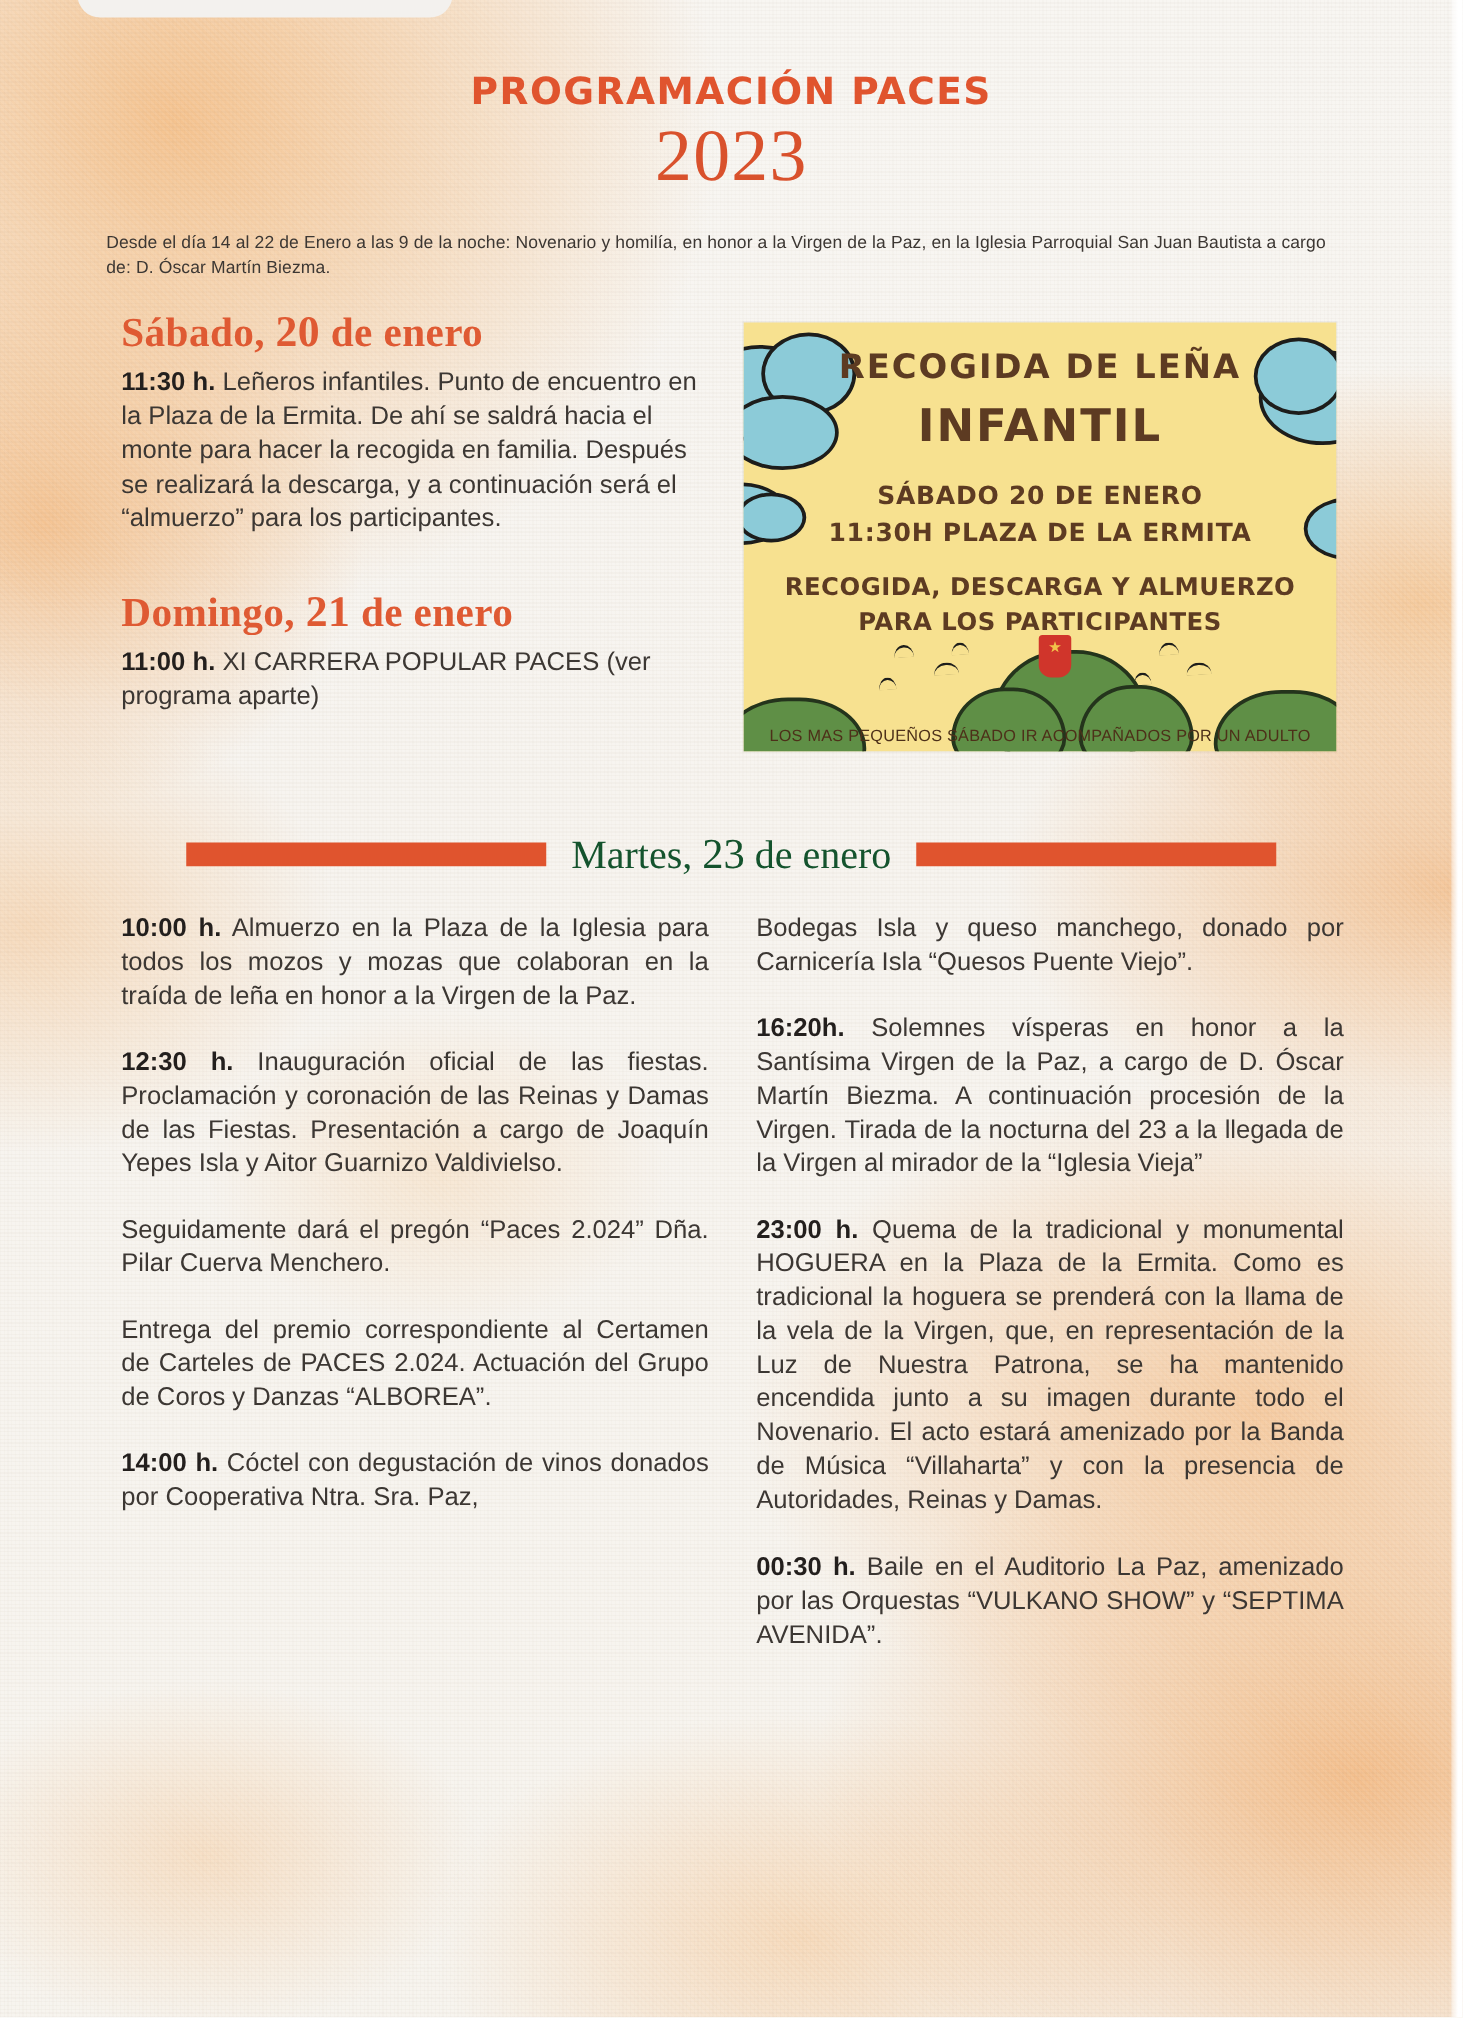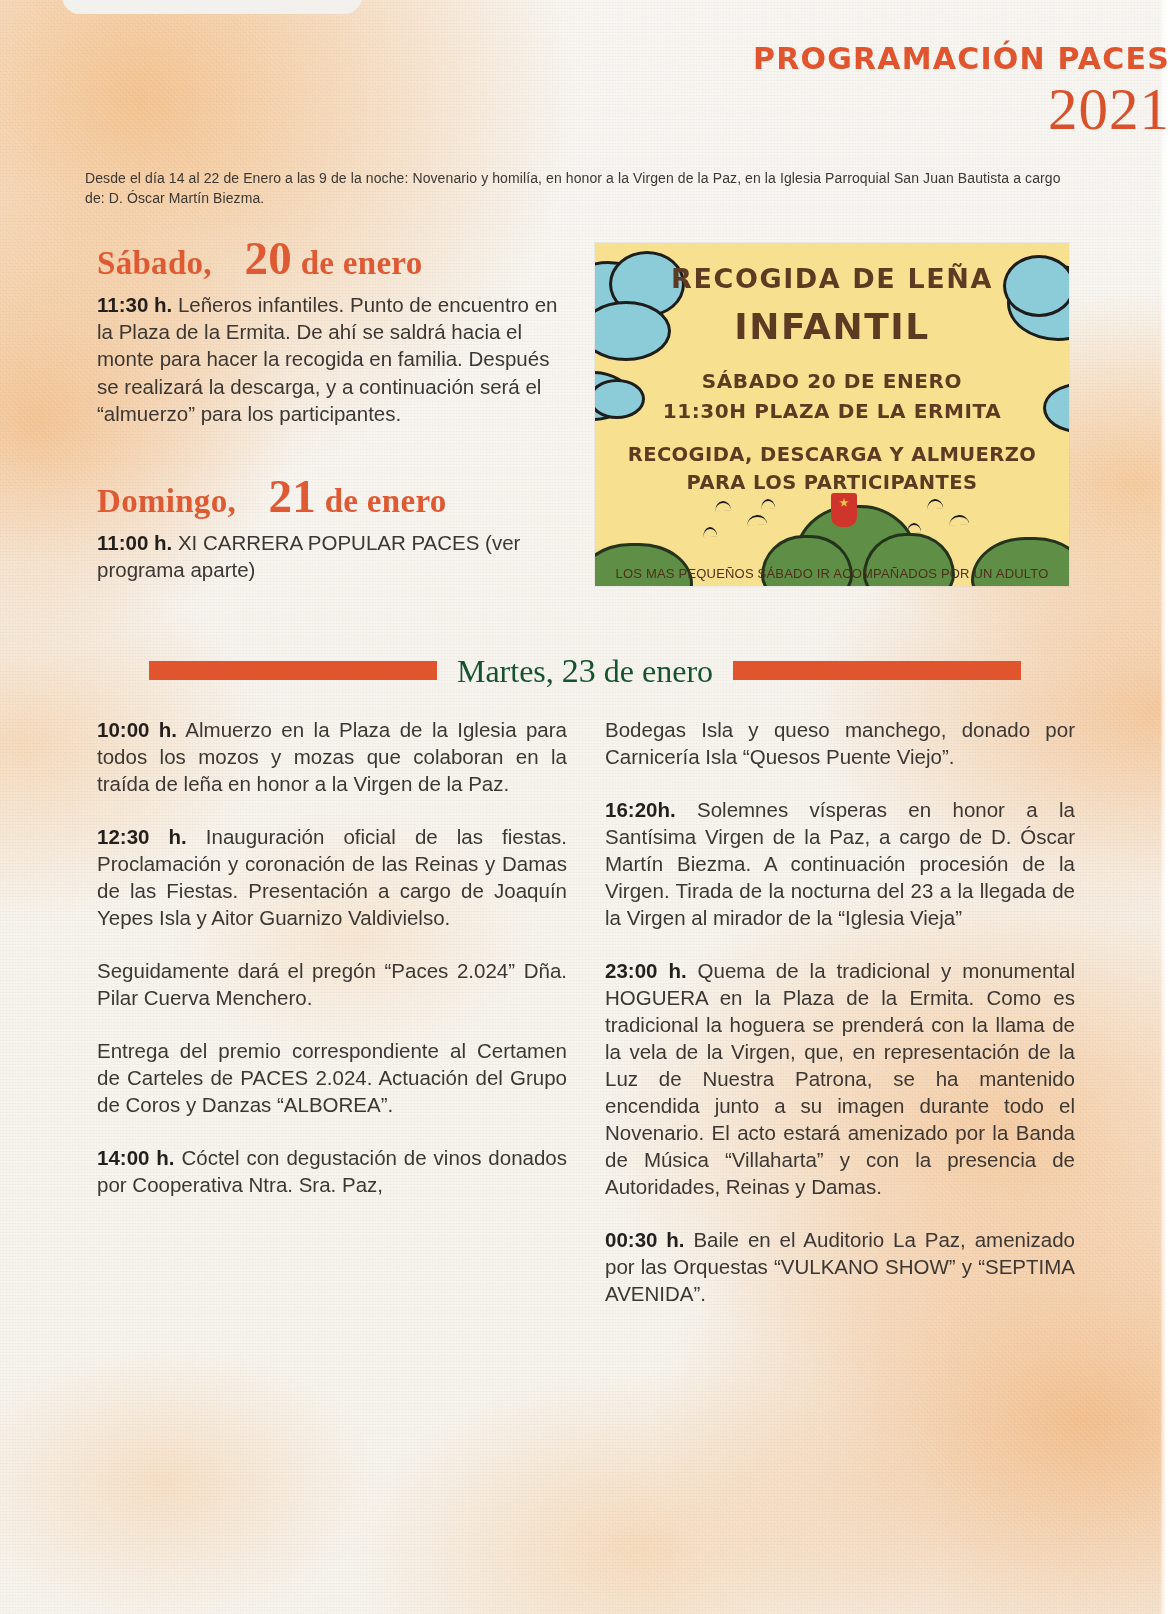--- a/index.html
+++ b/index.html
@@ -54,21 +54,21 @@
   .right-edge {
     position: absolute;
     right: 0; top: 0;
     width: 9px; height: 100%;
     background: linear-gradient(90deg, rgba(255,255,255,0.35), #ffffff 60%);
   }
 
   .content { position: relative; z-index: 3; }
 
   
-  .title-block { text-align: right; padding-top: 41px; }
+  .title-block { text-align: center; padding-top: 56px; }
   .title-main {
     font-family: "DejaVu Sans", sans-serif;
     font-weight: 700;
     font-size: 30px;
     letter-spacing: 1.2px;
     color: #e0542e;
     margin: 0;
   }
   .title-year {
     font-family: "Liberation Serif", serif;
@@ -97,21 +97,21 @@
   .upper-left { width: 470px; flex: none; }
   .upper-right { flex: 1; padding-top: 12px; }
 
   .day-head {
     font-family: "Liberation Serif", serif;
     font-size: 33px;
     color: #df5a33;
     margin: 0 0 6px 0;
     letter-spacing: 0.3px;
   }
-  .day-head .num { font-size: 47px; margin-left: 24px; }
+  .day-head .num { font-size: 35px; }
 
   .para {
     font-size: 20.5px;
     line-height: 1.33;
     color: #3c3733;
     margin: 0 0 4px 0;
   }
   .para b, .time { font-weight: 700; color: #231f1d; }
   .gap-lg { height: 38px; }
 
@@ -230,21 +230,21 @@
 <div class="page">
   <div class="paper-base"></div>
   <div class="paper-grain"></div>
   <div class="corner-notch"></div>
   <div class="right-edge"></div>
 
   <div class="content">
 
     <div class="title-block">
       <h1 class="title-main">PROGRAMACIÓN PACES</h1>
-      <div class="title-year">2021</div>
+      <div class="title-year">2023</div>
     </div>
 
     <p class="intro">Desde el día 14 al 22 de Enero a las 9 de la noche: Novenario y homilía, en honor a la Virgen de la Paz, en la Iglesia Parroquial San Juan Bautista a cargo de: D. Óscar Martín Biezma.</p>
 
     <div class="upper">
 
       <div class="upper-left">
 
         <h2 class="day-head"><span>Sábado, </span><span class="num">20</span><span> de enero</span></h2>
 

